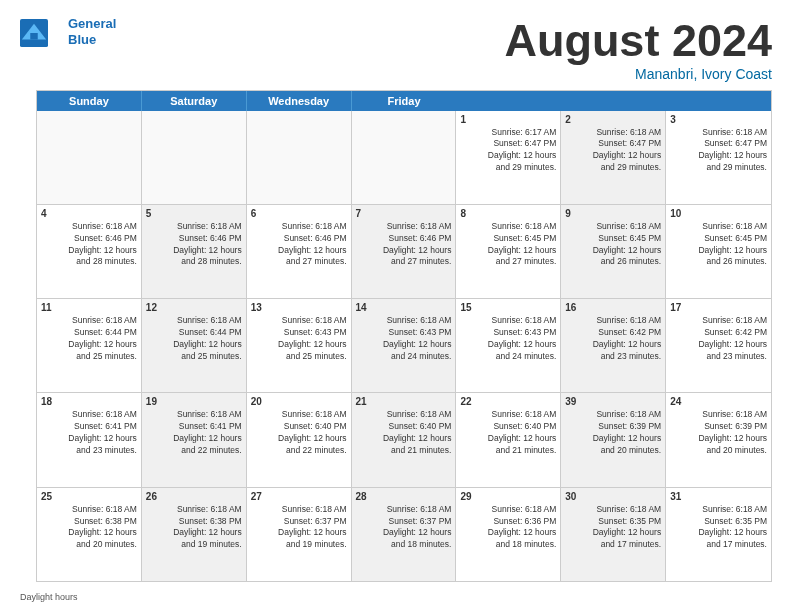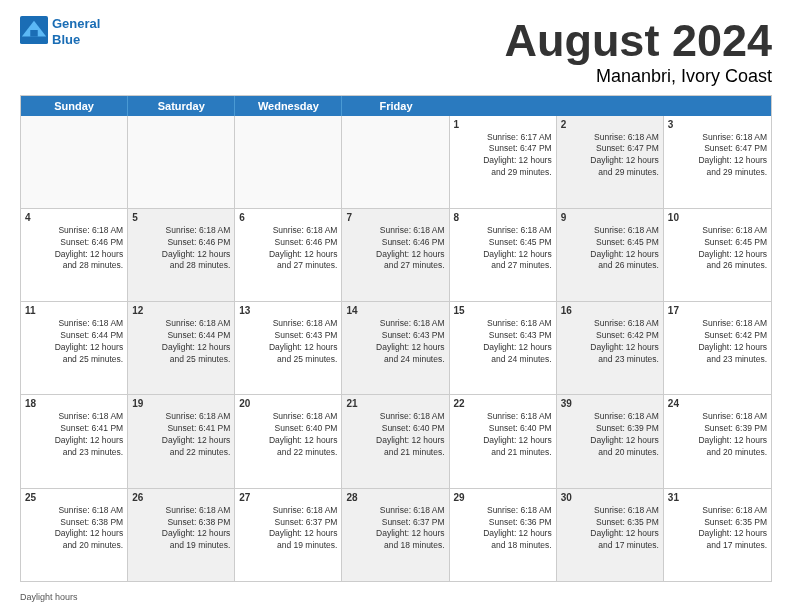--- a/index.html
+++ b/index.html
@@ -18,22 +18,22 @@
       flex-direction: column;
     }
     .header {
       display: flex;
       align-items: flex-start;
       justify-content: space-between;
       margin-bottom: 8px;
     }
     .logo {
       display: flex;
-      align-items: flex-start;
-      gap: 4px;
+      align-items: flex-end;
+      gap: 20px;
     }
     .logo-text {
       font-size: 13px;
       font-weight: bold;
       color: #333;
       line-height: 1.2;
     }
     .logo-text span {
       color: #1a6db5;
     }
@@ -44,28 +44,29 @@
     .title-block {
       text-align: right;
     }
     .month-title {
       font-size: 45px;
       font-weight: bold;
       color: #333;
       line-height: 1.1;
     }
     .subtitle {
-      font-size: 18px;
-      color: #000000;
+      font-size: 14px;
+      color: #0369a1;
     }
     .calendar {
       flex: 1;
       display: flex;
       flex-direction: column;
       border: 1px solid #ccc;
+      margin-left: 16px;
     }
     .cal-header {
       display: grid;
       grid-template-columns: repeat(7, 1fr);
       background: #2a7abf;
     }
     .cal-header-cell {
       color: #fff;
       font-size: 11px;
       font-weight: bold;

